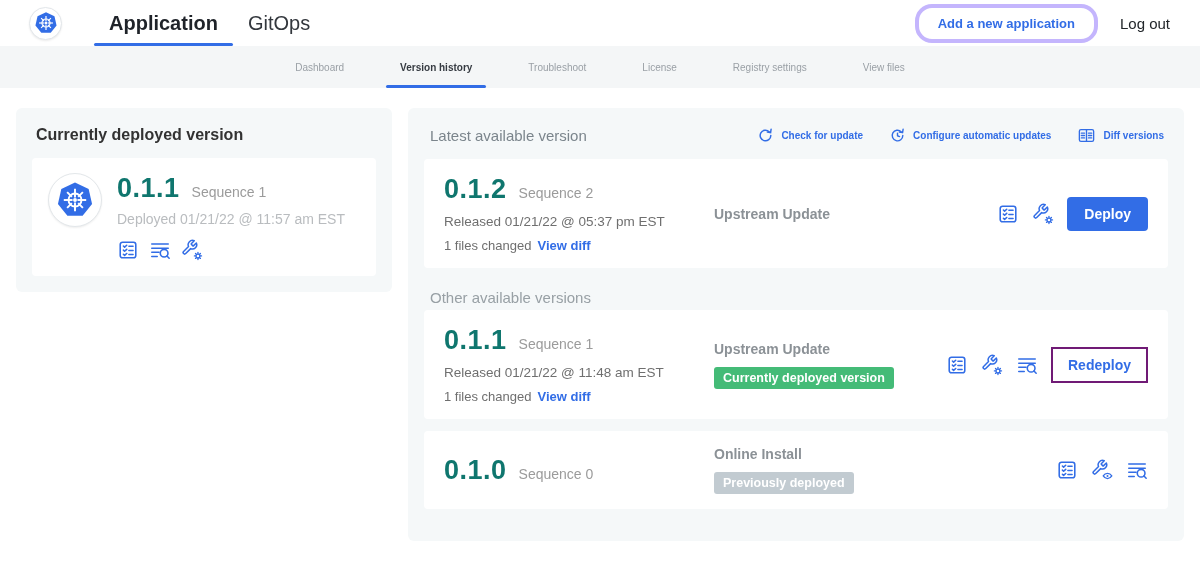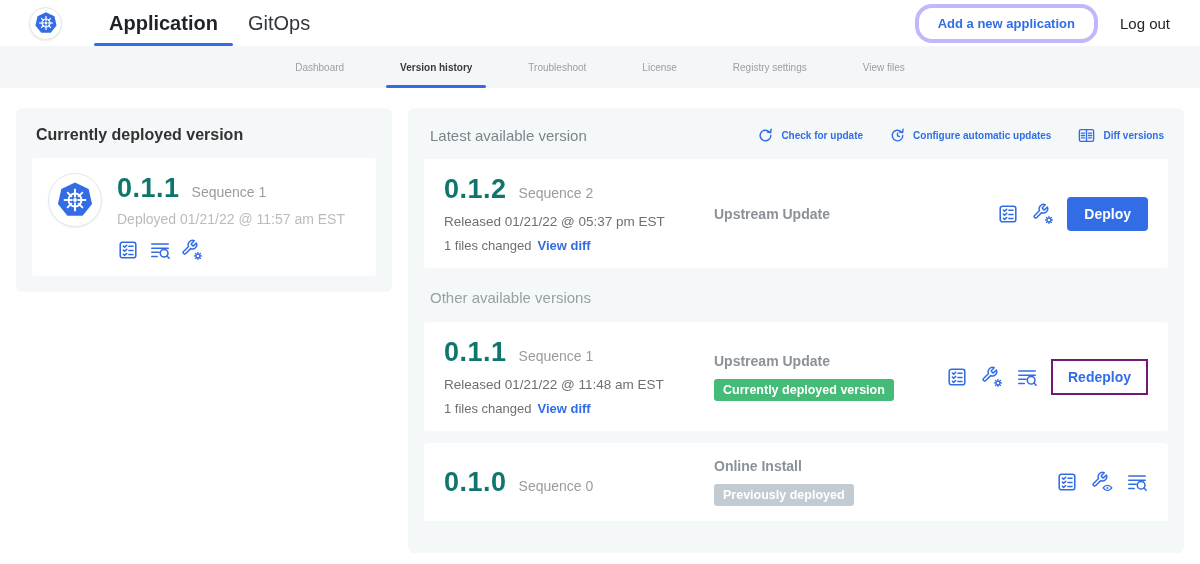--- a/index.html
+++ b/index.html
@@ -64,21 +64,21 @@
   .source { font-size:14px; font-weight:600; color:#8b9196; }
   .badge { display:inline-block; margin-top:10px; font-size:12.5px; font-weight:700;
     color:#fff; padding:4px 9px; border-radius:3px; }
   .badge.green { background:#44bb77; }
   .badge.gray  { background:#c2cbd1; }
   .vc-right { display:flex; align-items:center; gap:13px; padding-left:10px;justify-content:space-between; }
   .btn-primary { background:#326DE6; border:none; color:#fff; font-size:14px; font-weight:700;
     padding:9px 17px; border-radius:4px; cursor:pointer; font-family:inherit; }
   .btn-outline { background:#fff; border:2px solid #701a75; color:#326DE6; font-size:14px;
     font-weight:700; padding:8px 15px; border-radius:0; cursor:pointer; font-family:inherit; }
-  .other-title { font-size:15px; color:#98a0a5; margin:21px 4px 16px 6px; }
+  .other-title { font-size:15px; color:#98a0a5; margin:21px 4px 4px 6px; }
 
   .ic { display:inline-flex; cursor:pointer; }
   svg { display:block; }
 </style>
 </head>
 <body>
 
 <div class="topbar">
   <div class="logo-circle">
     <svg width="26" height="26" viewBox="0 0 24 24">

